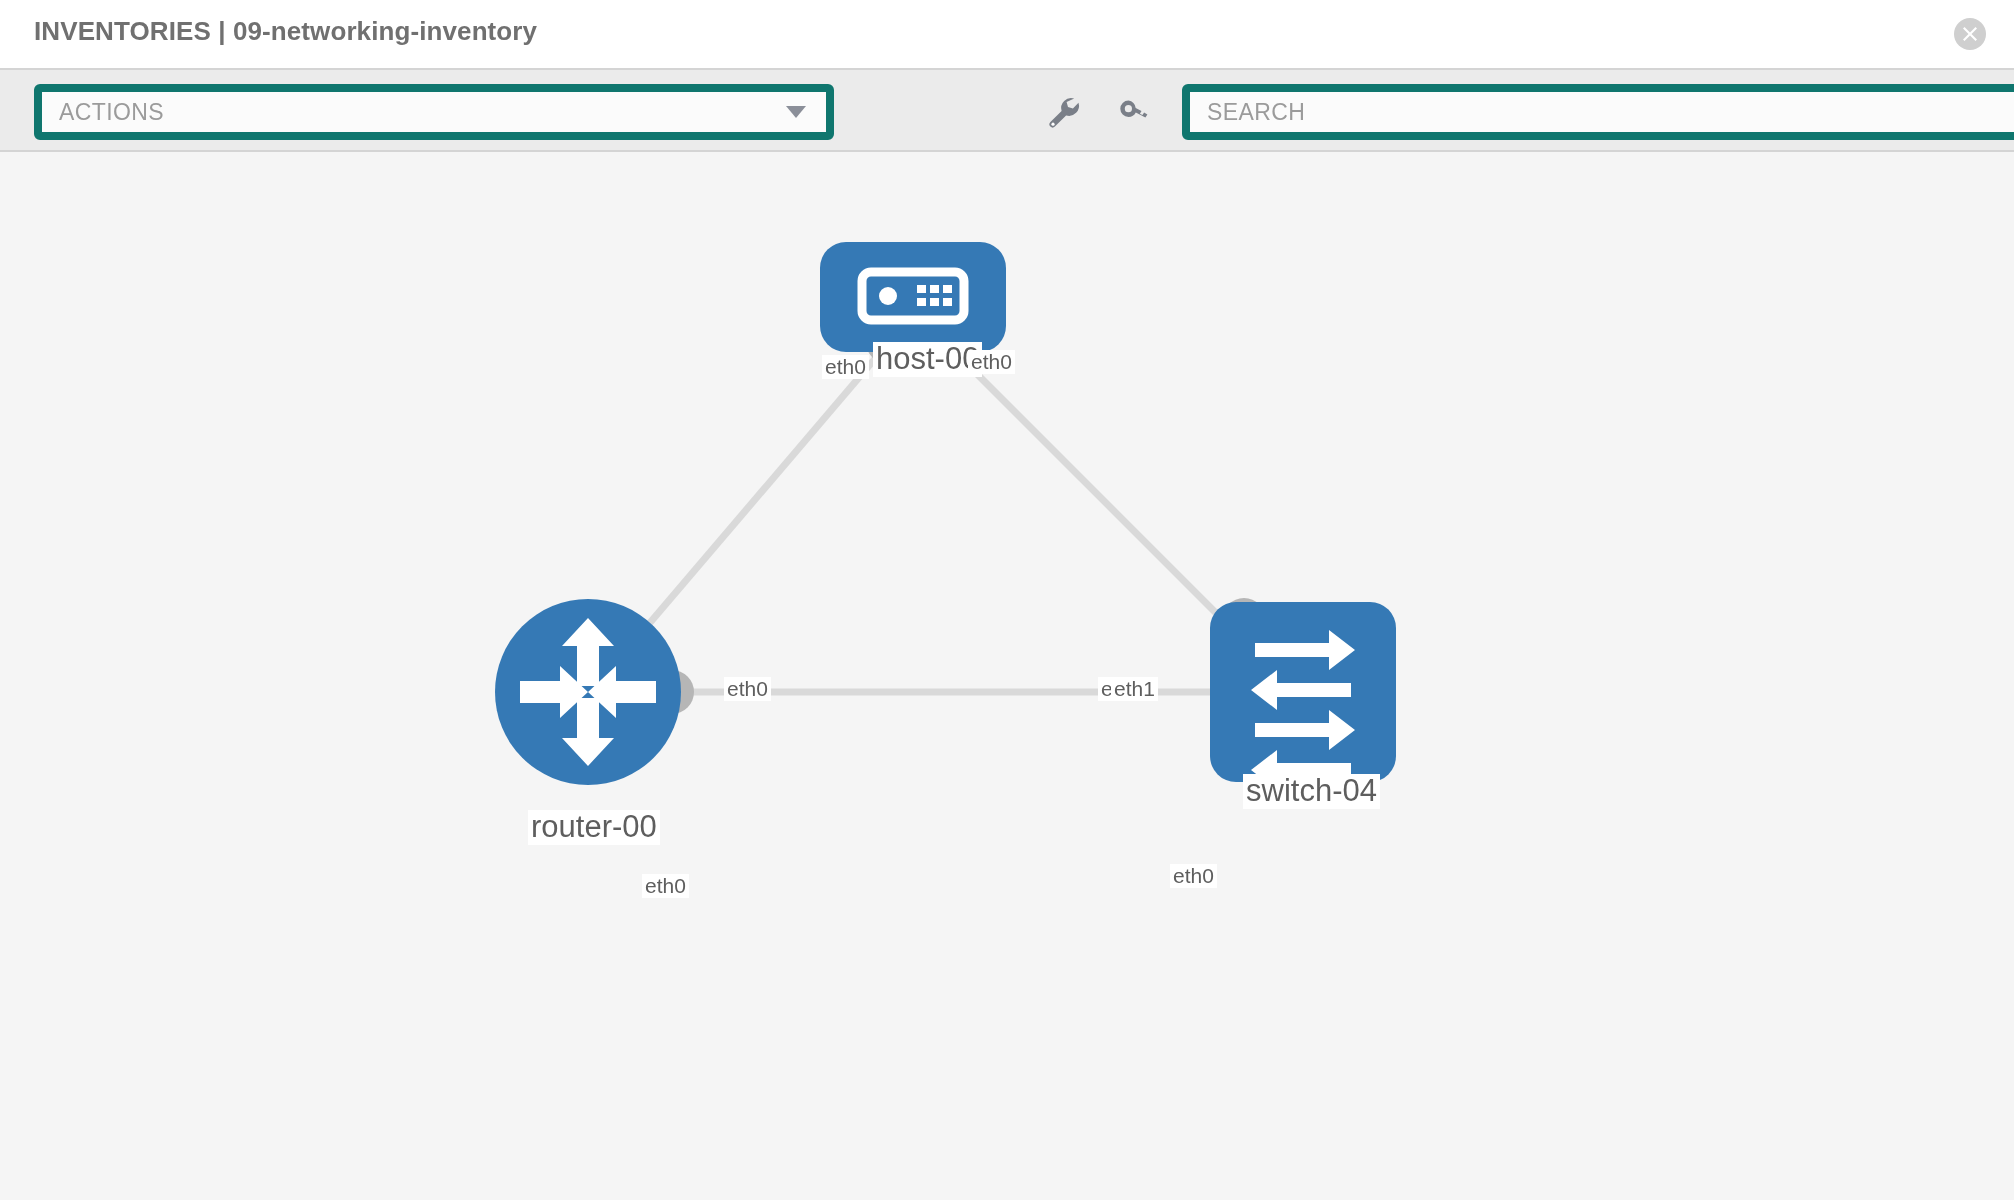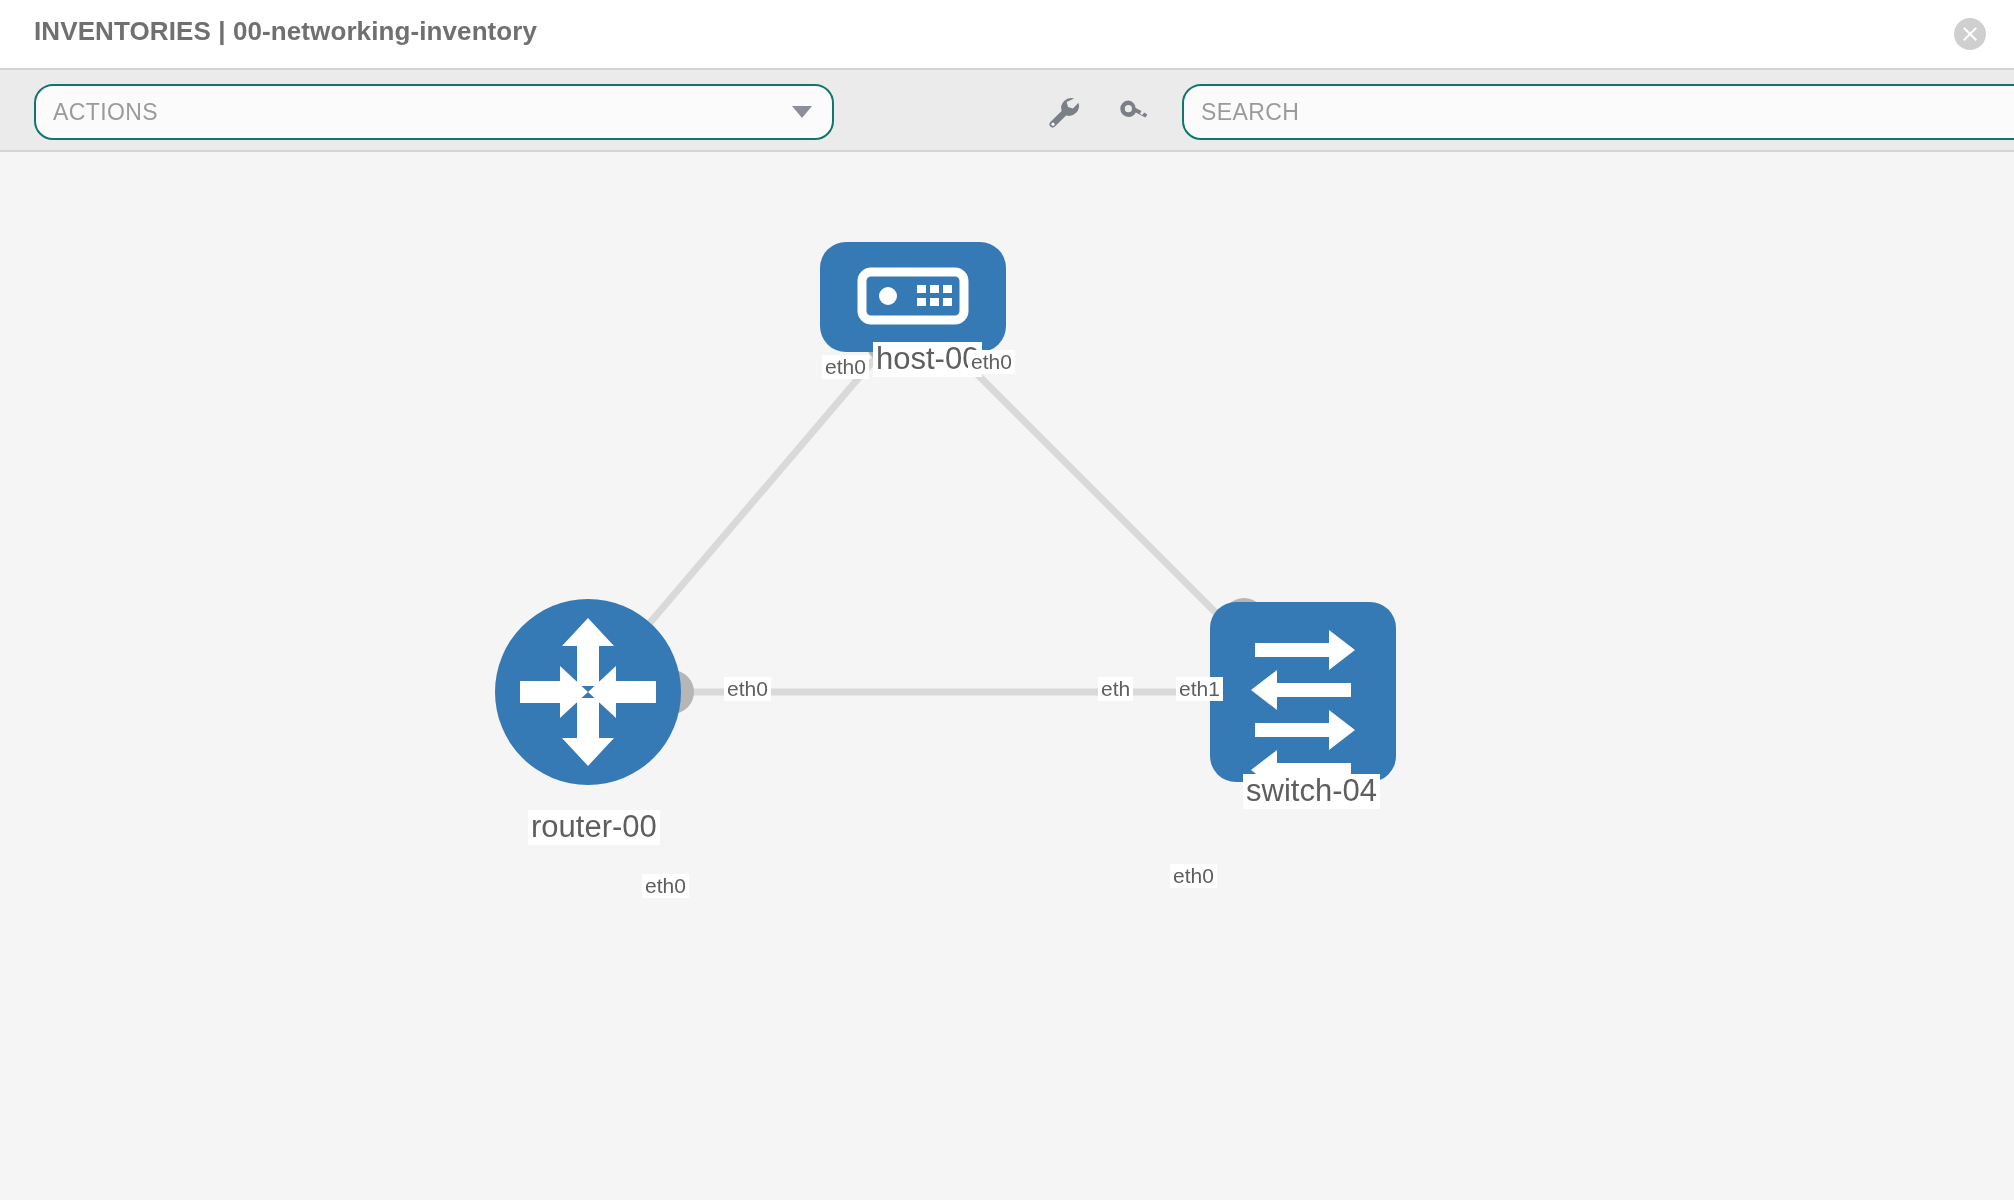--- a/index.html
+++ b/index.html
@@ -54,22 +54,22 @@
     width: 2014px;
     height: 84px;
     background: #ebebeb;
     border-top: 2px solid #d4d4d4;
     border-bottom: 2px solid #d4d4d4;
     box-sizing: border-box;
   }
   .select-box {
     position: absolute;
     background: #fbfbfb;
-    border: 2px solid #0f766e;
-    border-radius: 19px;
+    border: 8px solid #0f766e;
+    border-radius: 6px;
     box-sizing: border-box;
     cursor: pointer;
   }
   .select-box .sel-text {
     position: absolute;
     left: 17px;
     top: 50%;
     transform: translateY(-50%);
     font-size: 23px;
     color: #9b9b9b;
@@ -121,21 +121,21 @@
     line-height: 1.05;
     padding: 1px 3px;
   }
   .name-label { font-size: 31px; }
   .iface-label { font-size: 21px; }
 </style>
 </head>
 <body>
 
 <div class="header">
-  <div class="header-title">INVENTORIES | 00-networking-inventory</div>
+  <div class="header-title">INVENTORIES | 09-networking-inventory</div>
   <div class="close-btn">
     <svg width="32" height="32" viewBox="0 0 32 32" aria-hidden="true">
       <path d="M10.5 9 L16 14.5 L21.5 9 L23 10.5 L17.5 16 L23 21.5 L21.5 23 L16 17.5 L10.5 23 L9 21.5 L14.5 16 L9 10.5 Z" fill="#ffffff"></path>
     </svg>
   </div>
 </div>
 
 <div class="toolbar">
 
   <div class="select-box" id="actions-select">
@@ -235,15 +235,15 @@
   <div class="node-label iface-label" style="left:968px; top:198px;">eth0</div>
 
   <div class="node-label iface-label" style="left:642px; top:722px;">eth0</div>
 
   <div class="node-label iface-label" style="left:1170px; top:712px;">eth0</div>
 
   <div class="node-label iface-label" style="left:724px; top:525px;">eth0</div>
 
   <div class="node-label iface-label" style="left:1098px; top:525px;">eth</div>
 
-  <div class="node-label iface-label" style="left:1176px; top:525px;">eth1</div>
+  <div class="node-label iface-label" style="left:1111px; top:525px;">eth1</div>
 
 </div>
 
 </body></html>

